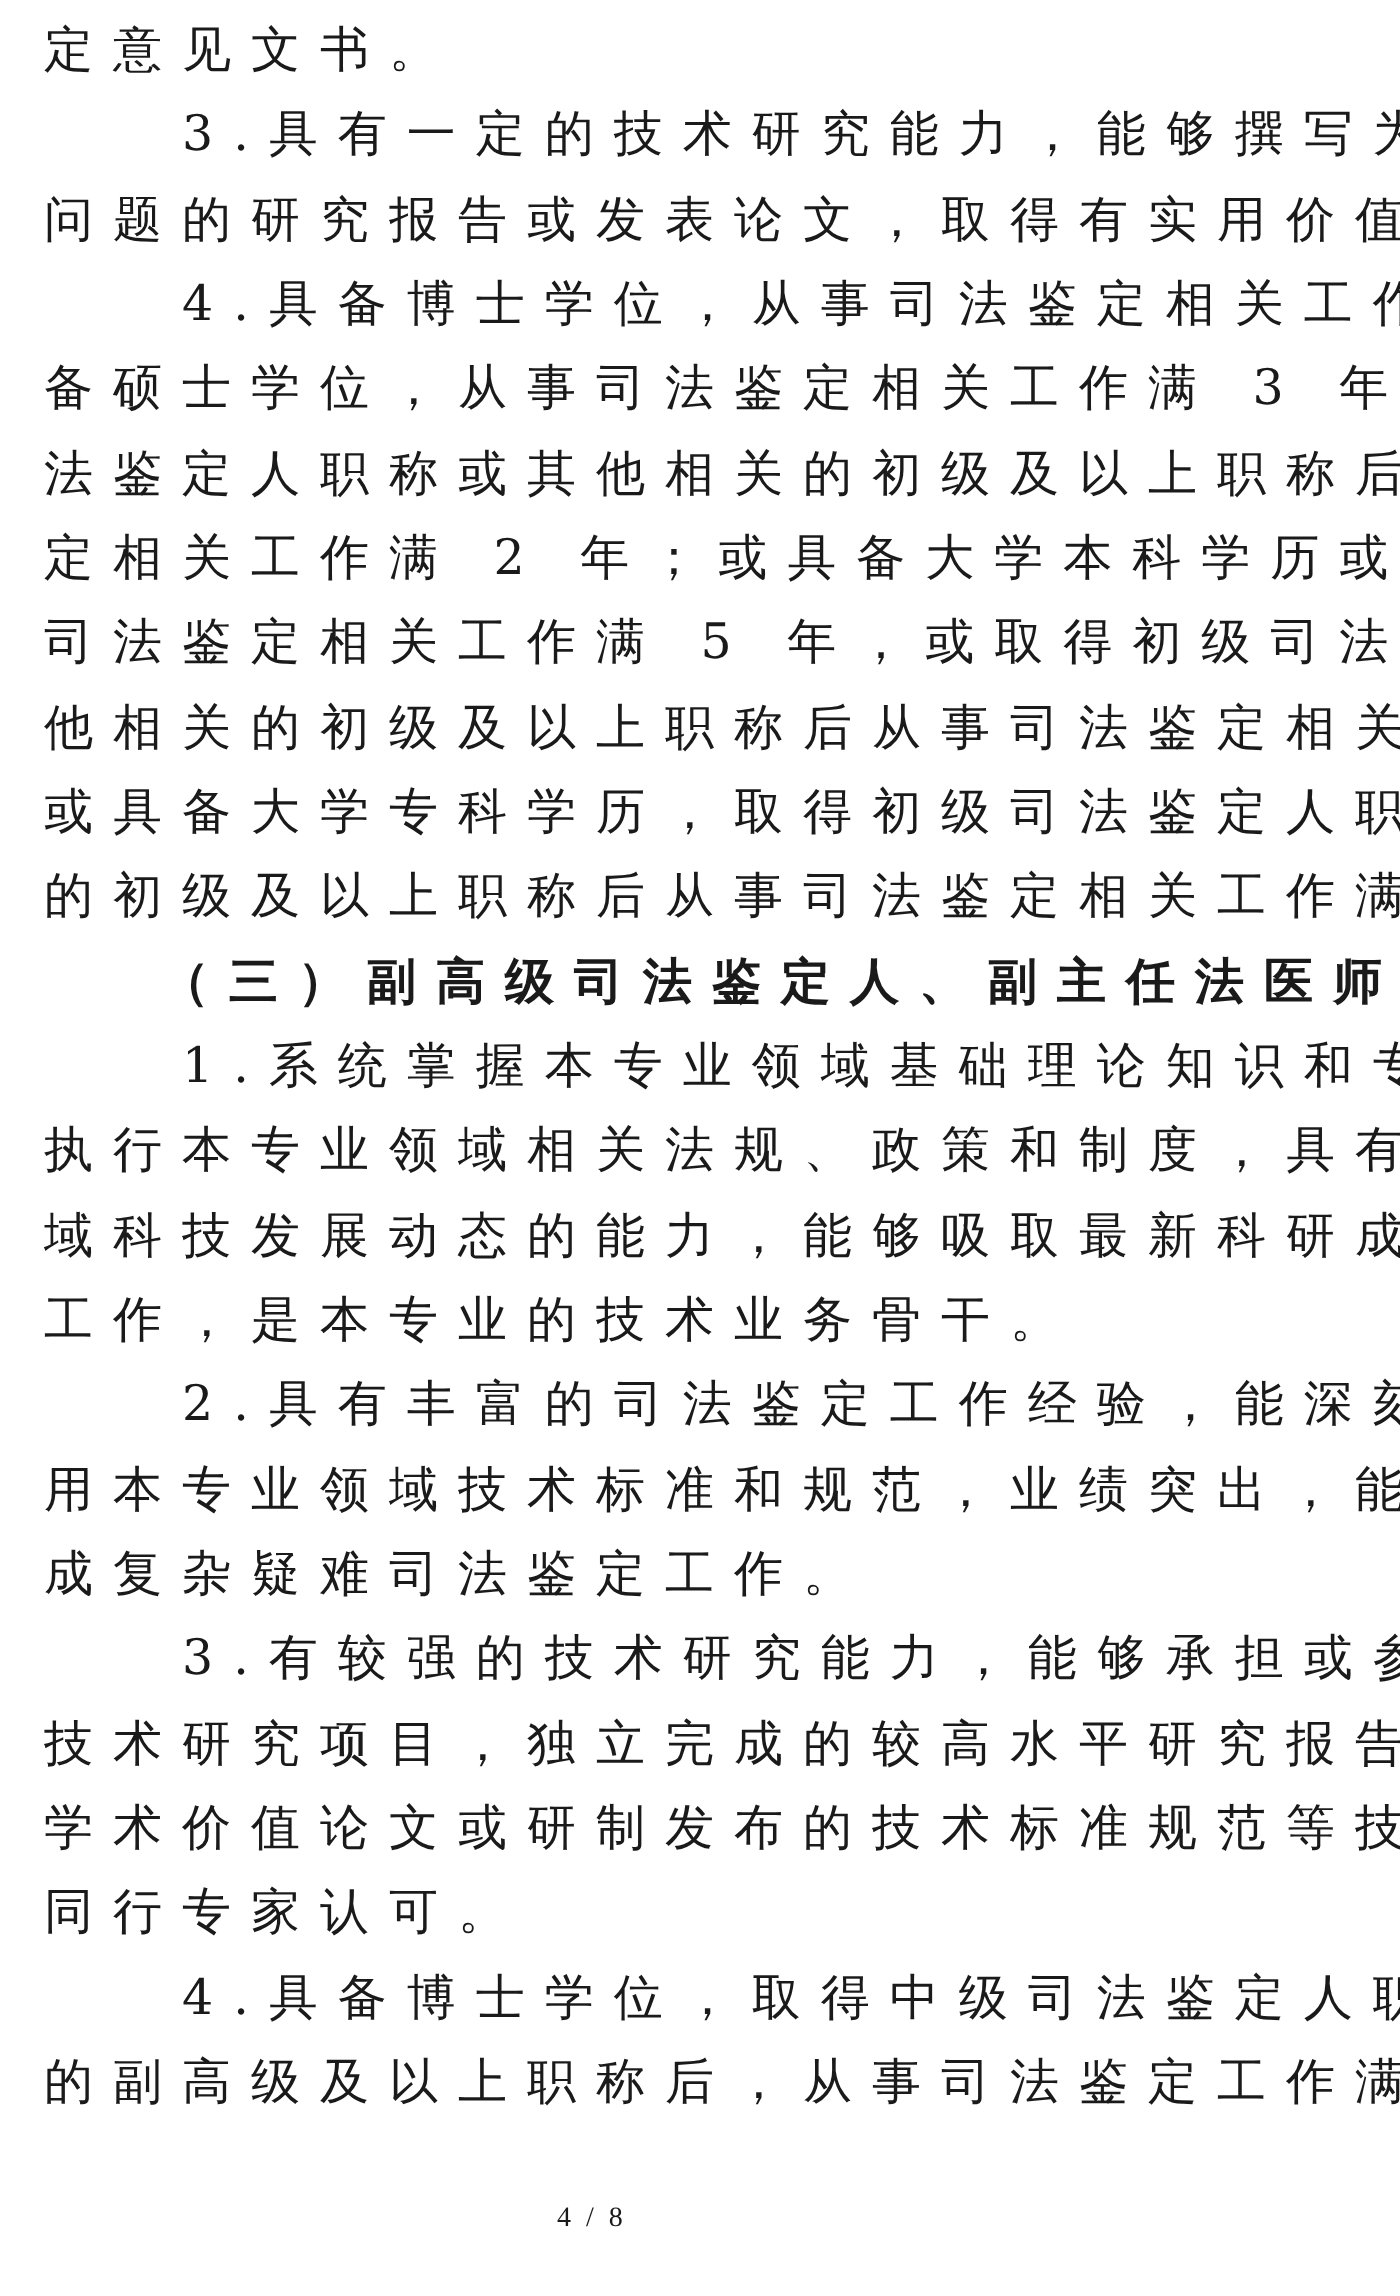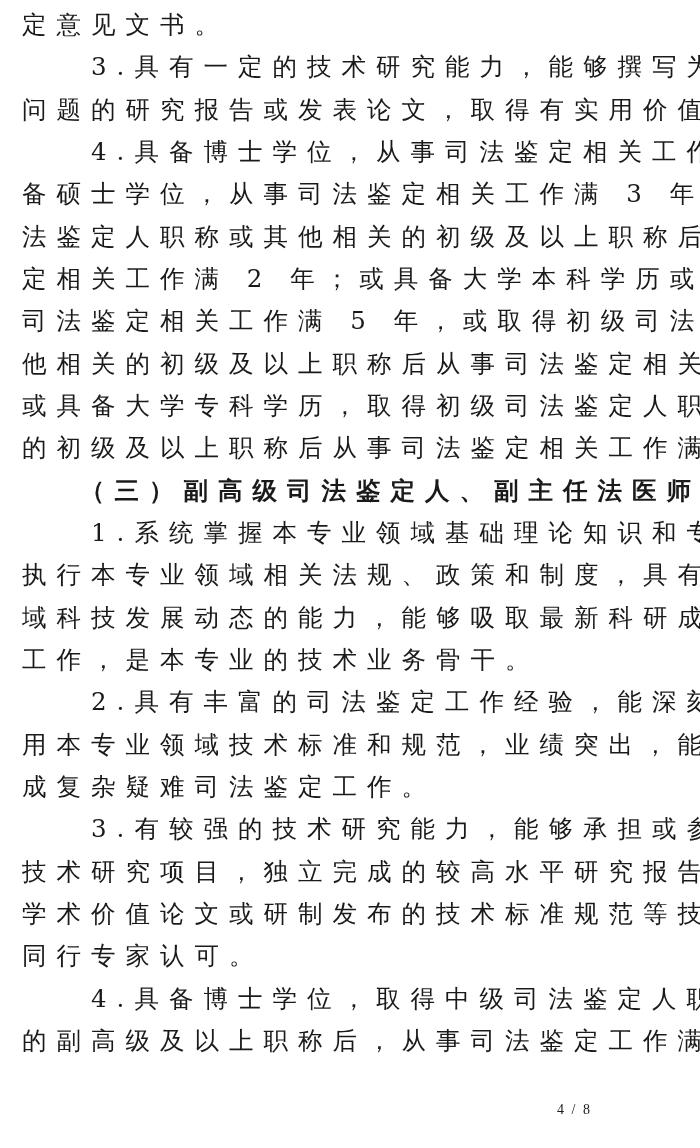--- a/index.html
+++ b/index.html
@@ -8,21 +8,21 @@
     font-family: "DejaVu Serif", "Liberation Serif", serif; color: #1a1a1a;
   }
   .page { position: absolute; left: 0; top: 0; width: 700px; height: 1148px; }
   .line {
     position: absolute; left: 22px; width: 680px; height: 42px; line-height: 42px;
     font-size: 24.5px; letter-spacing: 10px; white-space: nowrap;
   }
   .indent { left: 91px; }
   .heading { left: 80px; font-weight: bold; }
   .pagenum {
-    position: absolute; top: 1098px; left: 0; width: 592px; text-align: right;
+    position: absolute; top: 1098px; left: 0; width: 592px; text-align: center;
     font-size: 14px; line-height: 24px; letter-spacing: 2px;
     font-family: "Liberation Serif", serif;
   }
 </style>
 </head>
 <body>
 
 <div class="page">
   <div class="line" style="top:4px">定意见文书。</div>
   <div class="line indent" style="top:46px">3.具有一定的技术研究能力，能够撰写为解决复杂技术</div>

